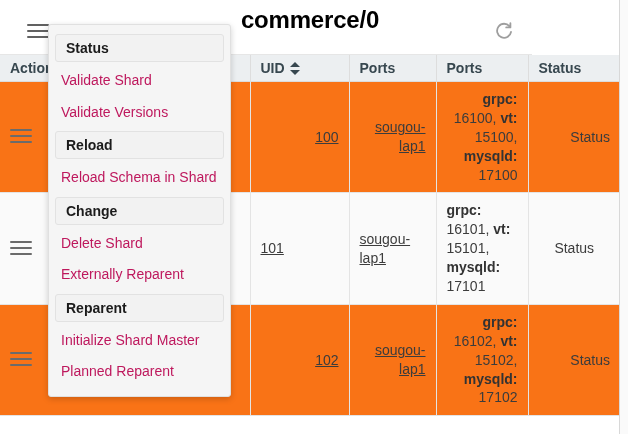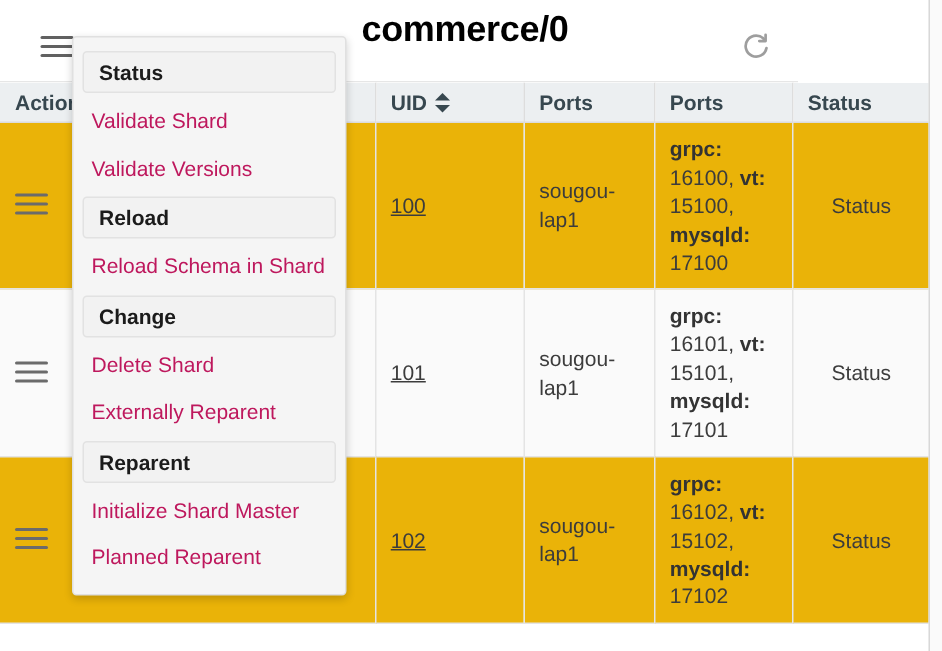--- a/index.html
+++ b/index.html
@@ -97,37 +97,37 @@
     border-right: 1px solid #e4e4e4;
     border-bottom: 1px solid #e4e4e4;
     padding: 8px 10px;
     vertical-align: middle;
     box-sizing: border-box;
     color: #3c3c3c;
     font-size: 14px;
     line-height: 1.35;
   }
   table.shard-table tbody td:last-child { border-right: none; }
-  tr.row-odd  td { background: #eab308; }
+  tr.row-odd  td { background: #f97316; text-align: right; }
   tr.row-even td { background: #fafafa; }
 
   td.cell-action { padding-left: 14px; }
   .row-hamburger {
     width: 22px; height: 16px;
     cursor: pointer;
   }
   .row-hamburger i {
     display: block;
     height: 2px;
     background: #6b6b6b;
     border-radius: 1px;
     margin-bottom: 4px;
   }
   td.cell-uid { text-align: left; text-decoration: underline; }
-  td.cell-host { word-break: break-word; }
+  td.cell-host { word-break: break-word; text-decoration: underline; }
   td.cell-ports { font-size: 13.5px; word-break: break-word; }
   td.cell-ports b { font-weight: bold; color: #333; }
   td.cell-status { text-align: center; color: #4a4a4a; }
 
   .sort-arrows {
     display: inline-block;
     position: relative;
     width: 10px; height: 13px;
     margin-left: 5px;
     vertical-align: -2px;

